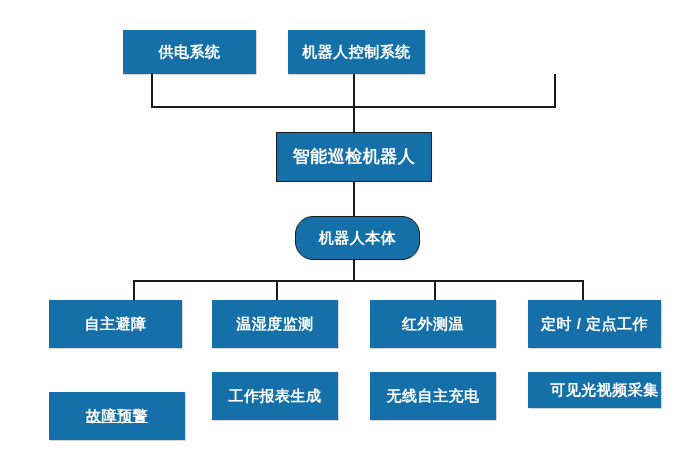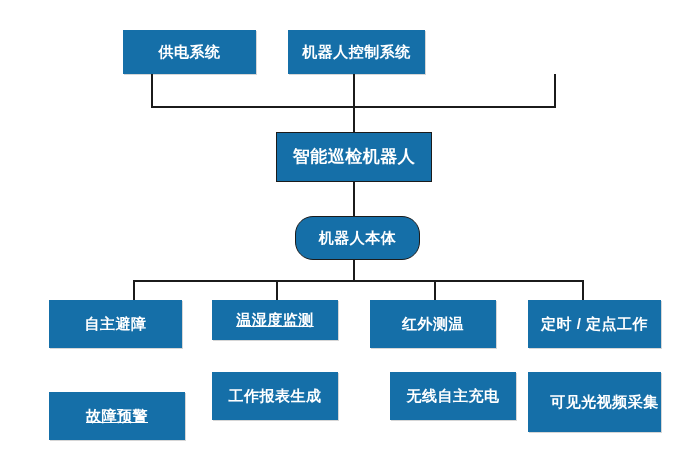--- a/index.html
+++ b/index.html
@@ -91,41 +91,41 @@
   <div class="connector h" style="left:133px; top:280px; width:451px;"></div>
   <div class="connector v" style="left:133px; top:280px; height:20px;"></div>
   <div class="connector v" style="left:276px; top:280px; height:20px;"></div>
   <div class="connector v" style="left:434px; top:280px; height:20px;"></div>
   <div class="connector v" style="left:582px; top:280px; height:20px;"></div>
 
   <div class="node shadowed" style="left:49px; top:300px; width:133px; height:48px;">
     <span class="node-label">自主避障</span>
   </div>
 
-  <div class="node shadowed" style="left:212px; top:300px; width:126px; height:40px;text-decoration:underline;">
+  <div class="node shadowed" style="left:212px; top:300px; width:126px; height:48px;">
     <span class="node-label">温湿度监测</span>
   </div>
 
   <div class="node shadowed" style="left:370px; top:300px; width:126px; height:48px;">
     <span class="node-label">红外测温</span>
   </div>
 
   <div class="node shadowed" style="left:528px; top:300px; width:133px; height:48px;">
     <span class="node-label">定时 / 定点工作</span>
   </div>
 
   <div class="node shadowed" style="left:49px; top:392px; width:136px; height:48px;text-decoration:underline;">
     <span class="node-label">故障预警</span>
   </div>
 
   <div class="node shadowed" style="left:212px; top:372px; width:126px; height:48px;">
     <span class="node-label">工作报表生成</span>
   </div>
 
-  <div class="node shadowed" style="left:370px; top:372px; width:126px; height:48px;margin-left:20px;">
+  <div class="node shadowed" style="left:370px; top:372px; width:126px; height:48px;">
     <span class="node-label">无线自主充电</span>
   </div>
 
-  <div class="node shadowed" style="left:528px; top:372px; width:133px; height:60px;padding-left:20px;">
+  <div class="node shadowed" style="left:528px; top:372px; width:133px; height:36px;padding-left:20px;">
     <span class="node-label">可见光视频采集</span>
   </div>
 
 </div>
 
 </body></html>

